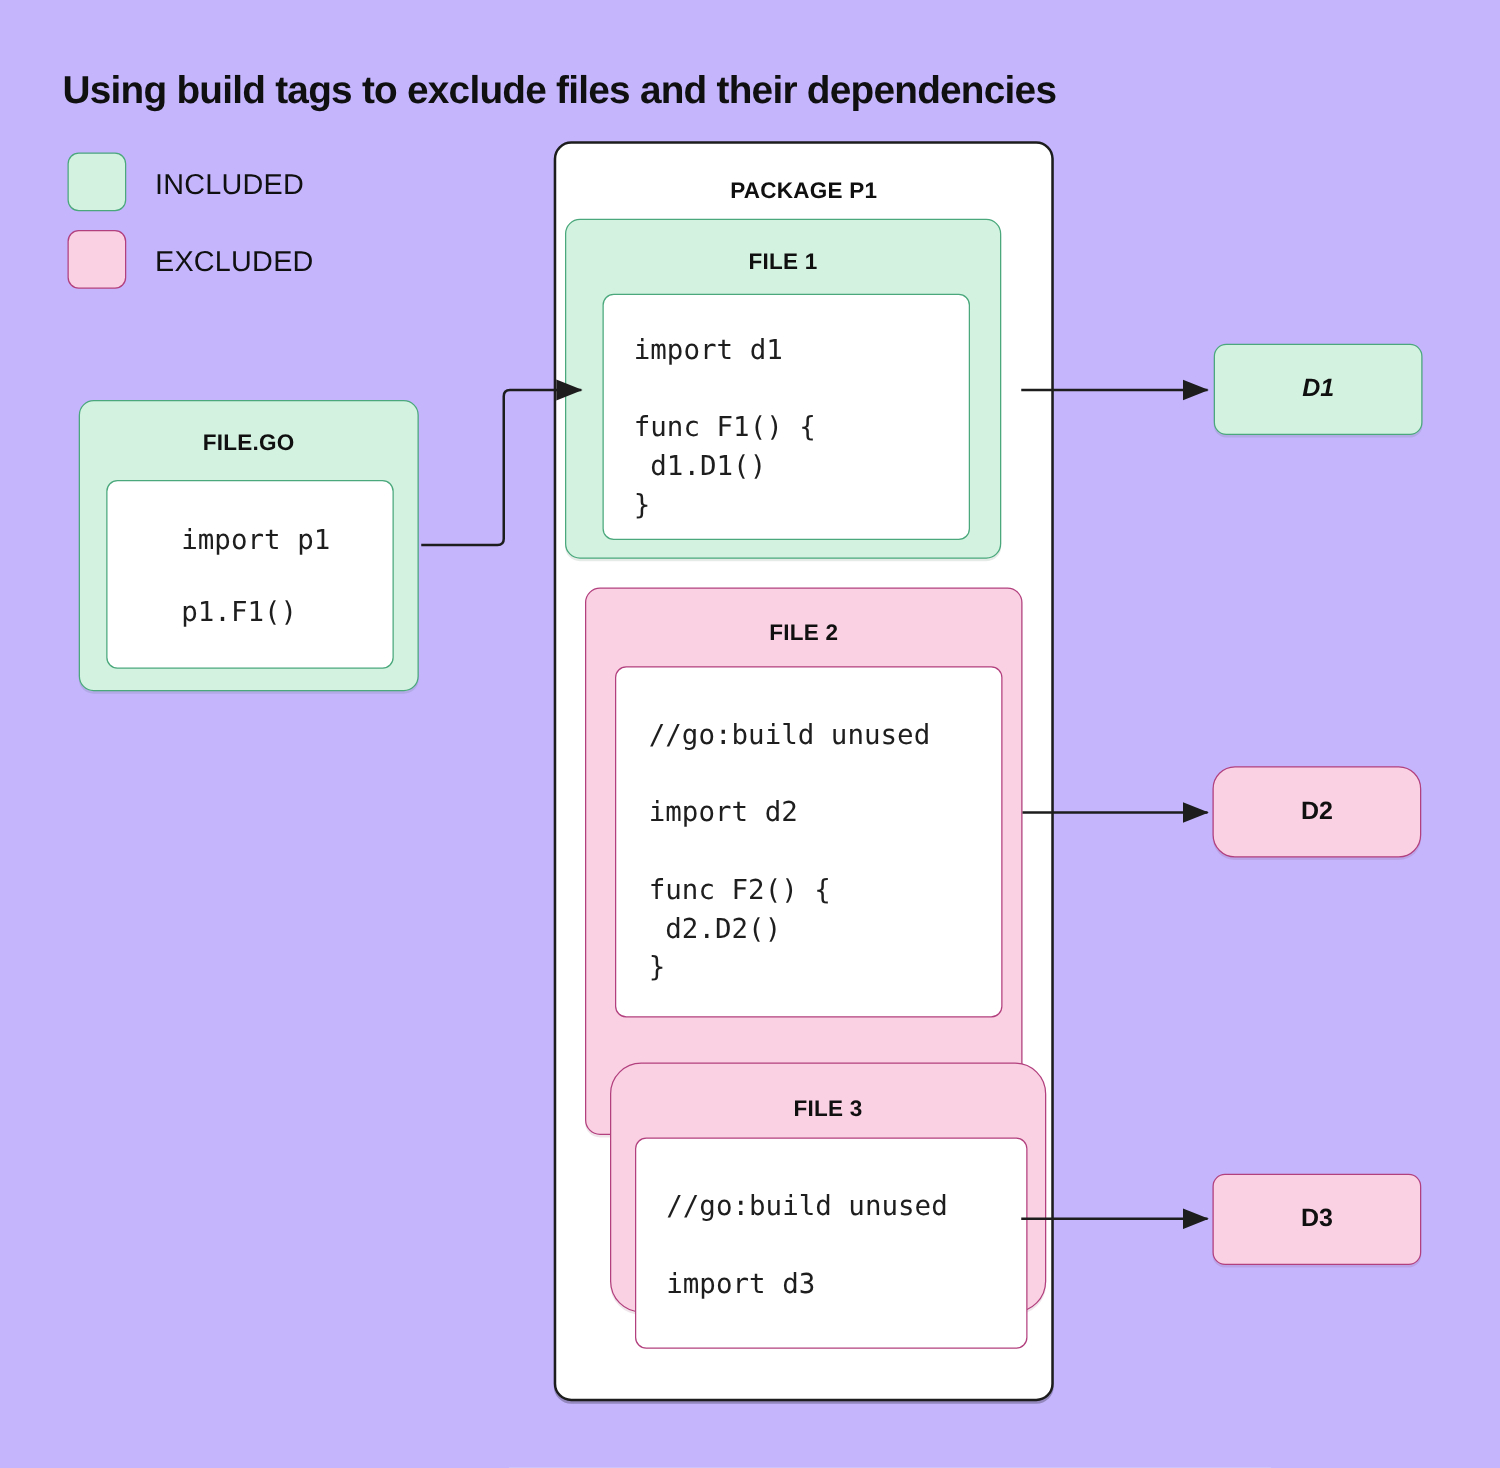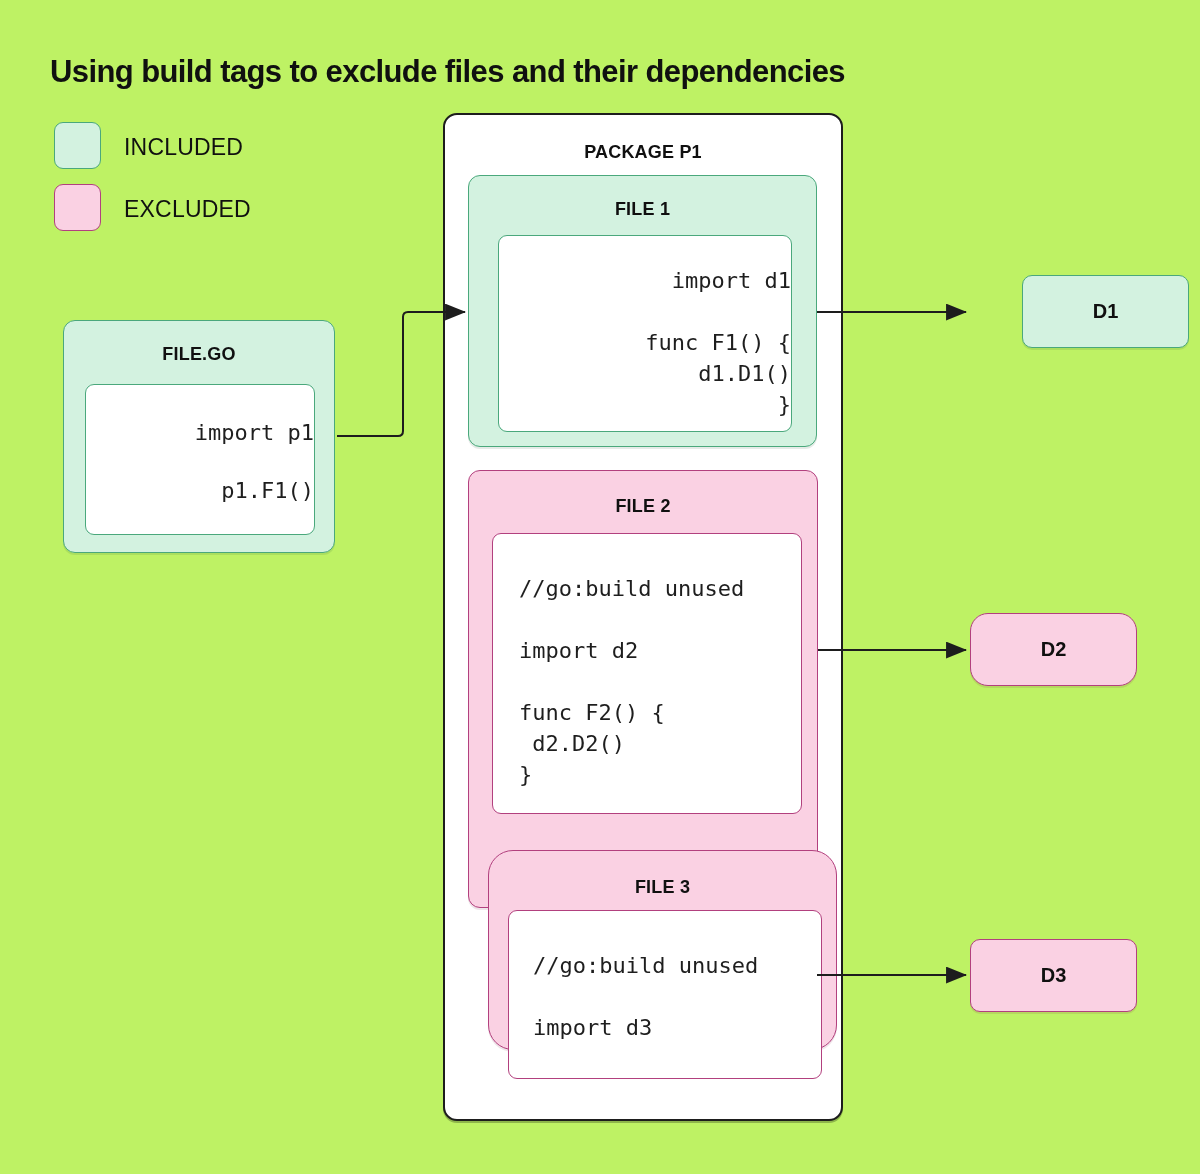--- a/index.html
+++ b/index.html
@@ -4,21 +4,21 @@
 <style>
   html,body{margin:0;padding:0;}
   body{
     font-family:"Liberation Sans", sans-serif;
     background:#f1f0ee;
   }
   #stage{
     position:relative;
     width:1200px;
     height:1174px;
-    background:#bef264;
+    background:#c4b5fd;
     overflow:hidden;
   }
   .abs{position:absolute;box-sizing:border-box;}
 
   .diagram-title{
     left:50px; top:54px;
     font-size:31px;
     font-weight:bold;
     letter-spacing:-0.6px;
     color:#101010;
@@ -48,21 +48,21 @@
     font-size:18px;
     font-weight:bold;
     color:#101010;
     letter-spacing:0.2px;
   }
   .inner-panel{
     position:absolute;
     background:#ffffff;
     border-radius:9px;
   }
-  .inner-green{border:1.5px solid #4aa87c;text-align:right;}
+  .inner-green{border:1.5px solid #4aa87c;}
   .inner-pink{border:1.5px solid #b2407e;}
   .code{
     margin:0;
     font-family:"DejaVu Sans Mono","Liberation Mono",monospace;
     font-size:22px;
     line-height:31px;
     color:#1e1e1e;
     white-space:pre;
   }
 
@@ -103,31 +103,31 @@
   <div class="abs legend-label" style="left:124px;top:134px;">INCLUDED</div>
 
   <div class="abs" style="left:54px;top:184px;">
     <div class="swatch swatch-pink"></div>
   </div>
   <div class="abs legend-label" style="left:124px;top:196px;">EXCLUDED</div>
 
   <div class="abs green-box" style="left:63px;top:320px;width:272px;height:233px;">
     <div class="box-header" style="margin-top:23px;">FILE.GO</div>
     <div class="inner-panel inner-green" style="left:21px;top:63px;width:228px;height:149px;">
-      <pre class="code" style="padding:33px 0 0 23px;line-height:29px;">import p1
+      <pre class="code" style="padding:33px 0 0 23px;line-height:29px;margin-left:36px;">import p1
 
 p1.F1()</pre>
     </div>
   </div>
 
   <div class="abs package-box" style="left:443px;top:113px;width:400px;height:1008px;">
     <div class="box-header" style="margin-top:27px;">PACKAGE P1</div>
   </div>
 
-  <div class="abs green-box" style="left:468px;top:175px;width:349px;height:272px;">
+  <div class="abs green-box" style="left:452px;top:175px;width:349px;height:272px;">
     <div class="box-header" style="margin-top:23px;">FILE 1</div>
     <div class="inner-panel inner-green" style="left:29px;top:59px;width:292px;height:195px;">
       <pre class="code" style="padding:29px 0 0 24px;">import d1
 
 func F1() {
  d1.D1()
 }</pre>
     </div>
   </div>
 
@@ -146,21 +146,21 @@
 
   <div class="abs pink-box" style="left:488px;top:850px;width:349px;height:200px;border-radius:25px;">
     <div class="box-header" style="margin-top:26px;">FILE 3</div>
     <div class="inner-panel inner-pink" style="left:19px;top:59px;width:312px;height:167px;">
       <pre class="code" style="padding:39px 0 0 24px;">//go:build unused
 
 import d3</pre>
     </div>
   </div>
 
-  <div class="abs dep-box green-box" style="left:1022px;top:275px;border-radius:10px;">
+  <div class="abs dep-box green-box" style="left:971px;top:275px;border-radius:10px;font-style:italic;">
     <span>D1</span>
   </div>
   <div class="abs dep-box pink-box" style="left:970px;top:613px;border-radius:18px;">
     <span>D2</span>
   </div>
   <div class="abs dep-box pink-box" style="left:970px;top:939px;border-radius:10px;justify-content:center;">
     <span>D3</span>
   </div>
 
   <svg id="arrow-layer" viewBox="0 0 1200 1174" xmlns="http://www.w3.org/2000/svg">

